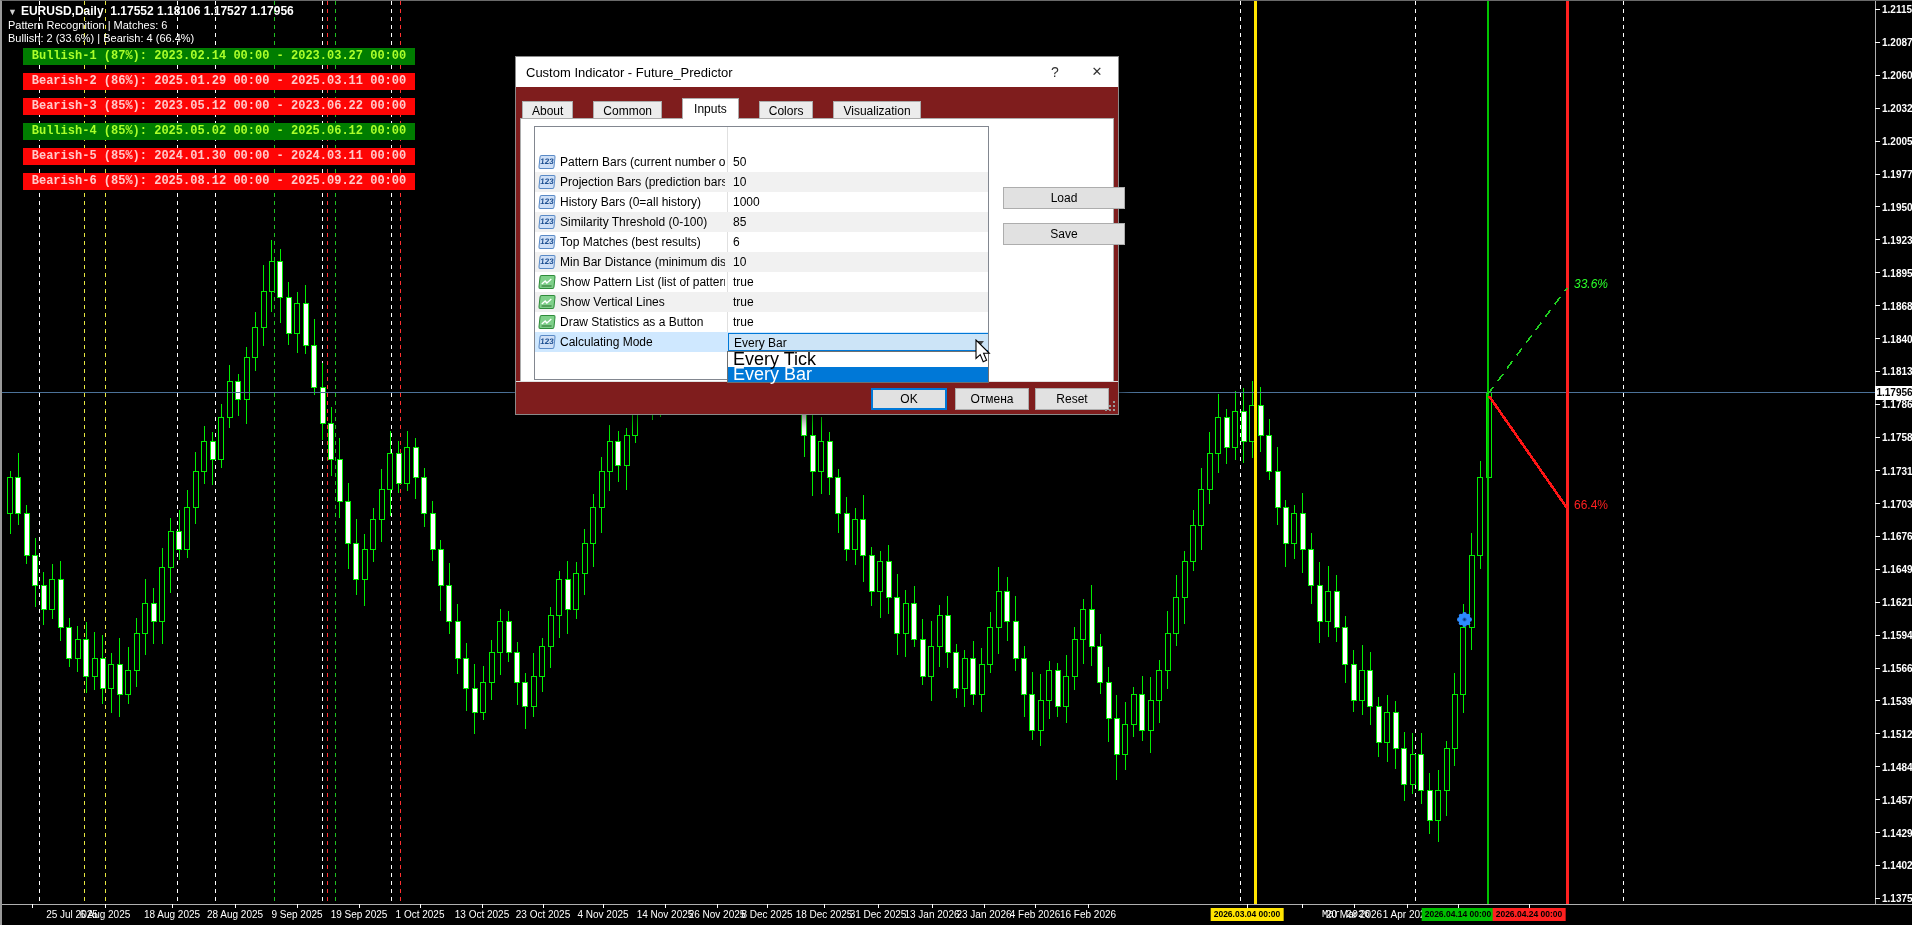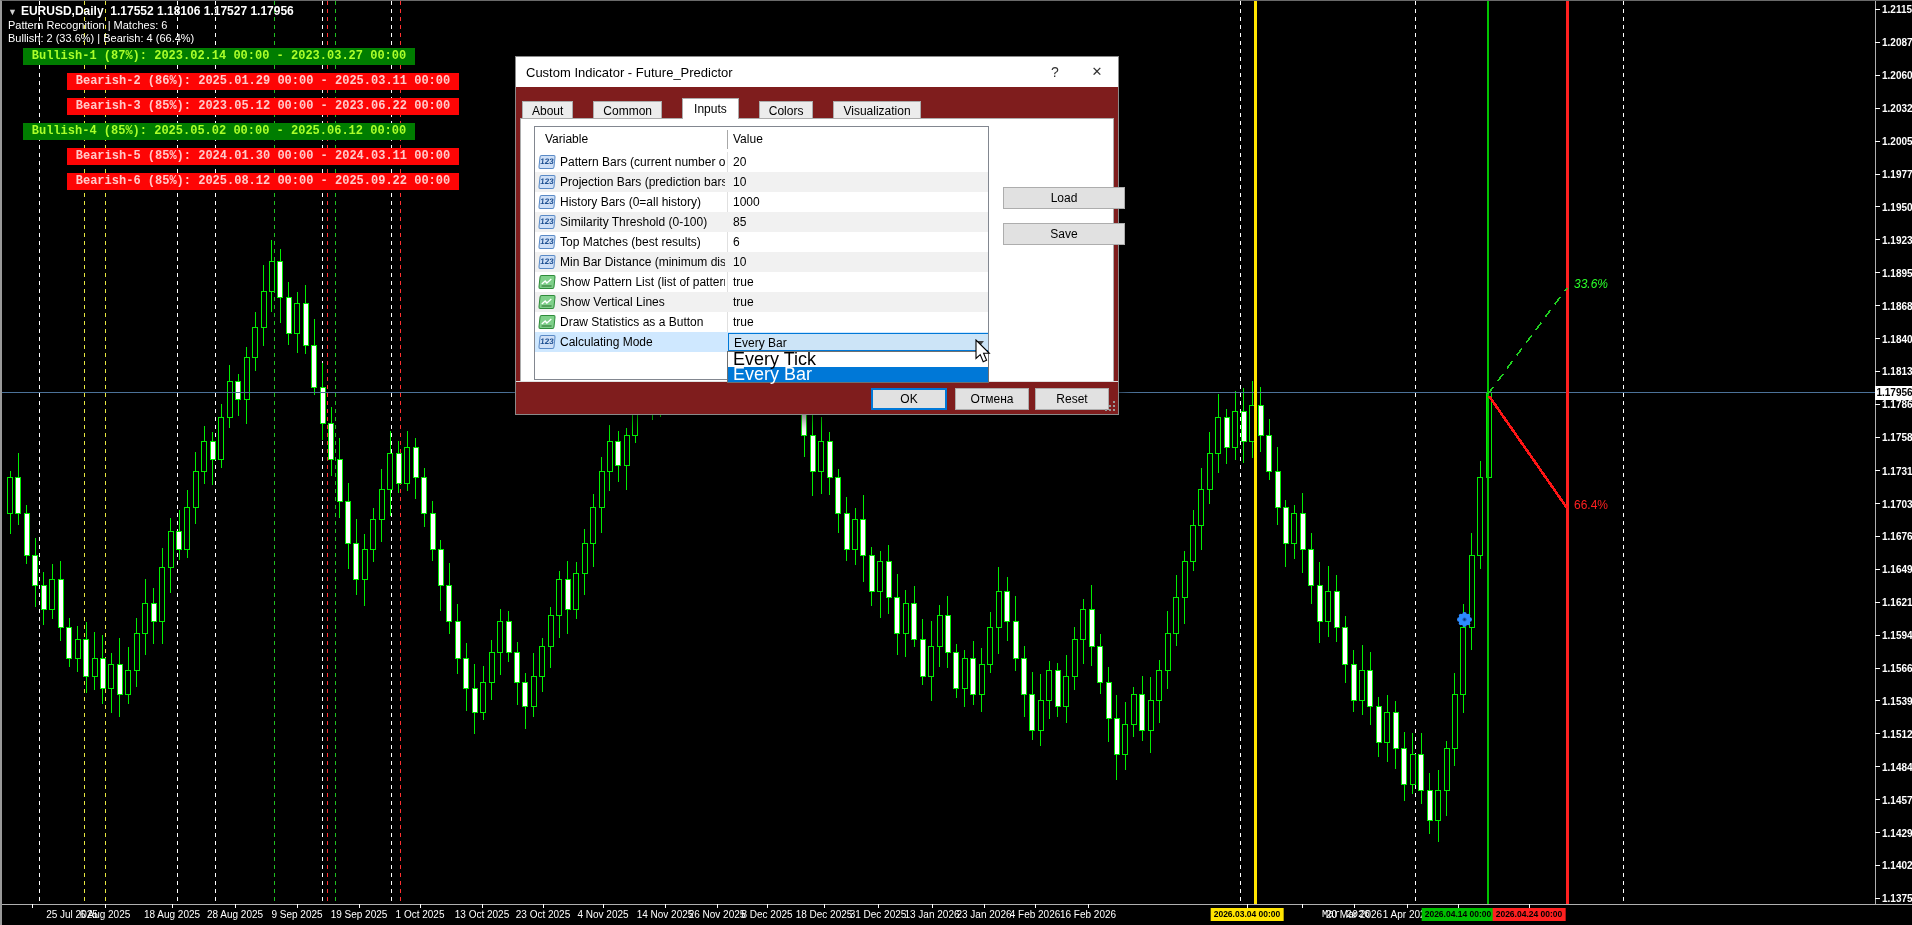--- a/index.html
+++ b/index.html
@@ -18,21 +18,21 @@
 
   
   #pattern-list { position:absolute; left:21px; top:47px; z-index:6; }
   .pattern-item {
     width:392px; height:17px; margin-bottom:8px;
     font-family:"Liberation Mono","DejaVu Sans Mono",monospace;
     font-size:12px; font-weight:700; line-height:17px; text-align:center;
     white-space:pre; cursor:default;
   }
   .pattern-item.bullish { background:#007d00; color:#aaff2a; }
-  .pattern-item.bearish { background:#fe0505; color:#ffc9c9;margin-left:44px; }
+  .pattern-item.bearish { background:#fe0505; color:#ffc9c9; }
 
   
   #price-axis { position:absolute; left:1873px; top:0; width:39px; height:903px; z-index:4; }
   .price-label { position:absolute; left:7px; transform:translateY(-50%);
     color:#fff; font-size:10px; font-weight:700; letter-spacing:0; white-space:nowrap; }
   #current-price-tag { position:absolute; left:0px; width:39px; height:14px;
     background:#fff; color:#000; font-size:10px; font-weight:700; line-height:14px;
     text-align:center; z-index:5; }
   #time-axis { position:absolute; left:0; top:903px; width:1912px; height:22px; z-index:4; }
   .time-label { position:absolute; top:5px; transform:translateX(-50%);
@@ -680,30 +680,25 @@
         <div class="tab">About</div>
         <div class="tab">Common</div>
         <div class="tab active">Inputs</div>
         <div class="tab">Colors</div>
         <div class="tab">Visualization</div>
       </div>
 
     <div id="tab-page">
       <div id="param-table">
         <div id="col-divider"></div>
-        <div id="table-header">
-          <span id="hdr-variable" class="hdr">Variable</span>
-          <span id="hdr-value" class="hdr">Value</span>
-          <div id="col-divider-hdr"></div>
-        </div>
         <div id="rows-container">
             <div class="param-row" style="top: 25px;">
               <div class="param-icon icon-num">123</div>
               <div class="param-name">Pattern Bars (current number of bars)</div>
-              <div class="param-value">20</div>
+              <div class="param-value">50</div>
             </div>
             <div class="param-row alt" style="top: 45px;">
               <div class="param-icon icon-num">123</div>
               <div class="param-name">Projection Bars (prediction bars)</div>
               <div class="param-value">10</div>
             </div>
             <div class="param-row" style="top: 65px;">
               <div class="param-icon icon-num">123</div>
               <div class="param-name">History Bars (0=all history)</div>
               <div class="param-value">1000</div>

